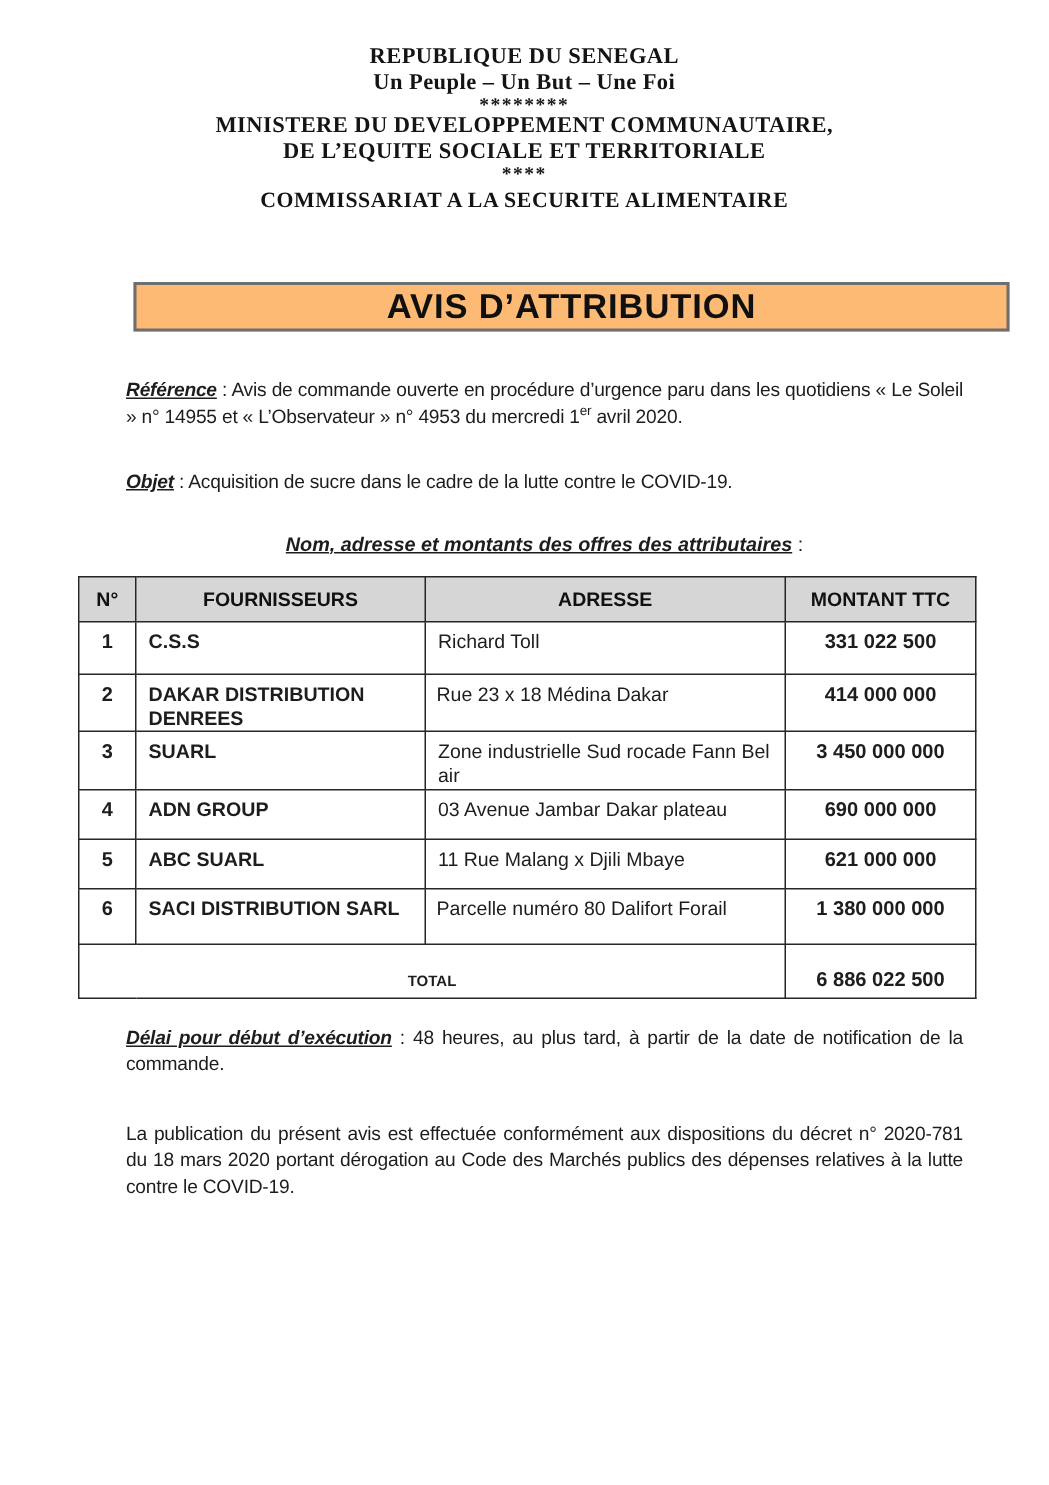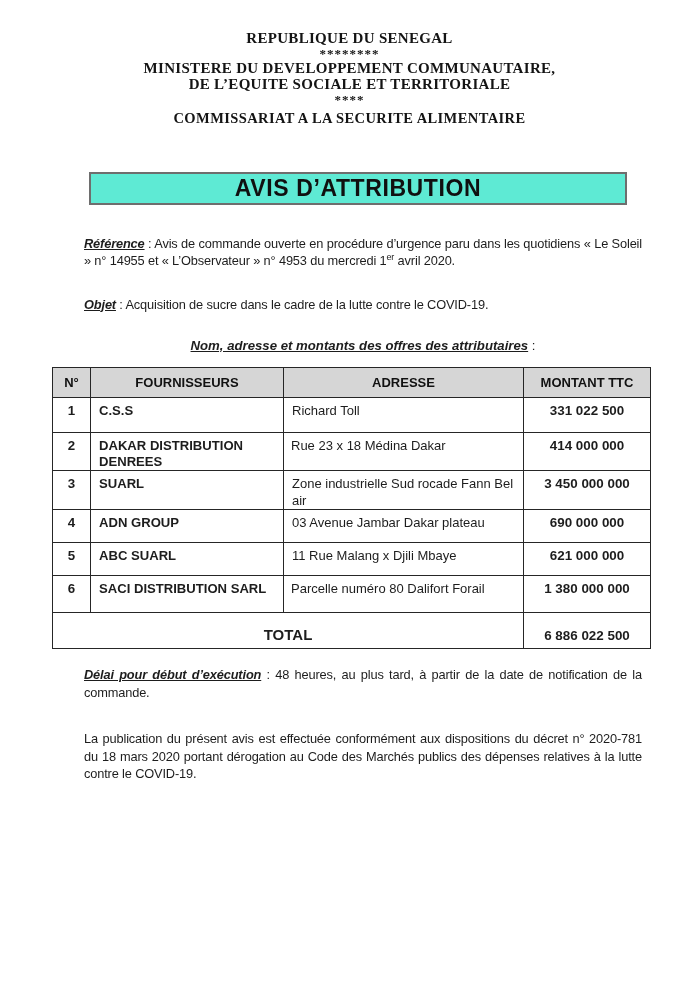--- a/index.html
+++ b/index.html
@@ -20,23 +20,23 @@
     font-weight: bold;
     color: #141414;
   }
   .h-line   { font-size: 15px; line-height: 16.5px; letter-spacing: 0.3px; }
   .h-stars  { font-size: 13px; line-height: 13px; letter-spacing: 1px; }
   .h-commissariat { font-size: 14.5px; line-height: 16px; margin-top: 4px; letter-spacing: 0.4px; }
   
   .title-box {
     box-sizing: border-box;
     margin: 46px 0 0 89px;
-    width: 538px;
+    width: 584px;
     height: 33px;
-    background: #5eead4;
+    background: #fdba74;
     border: 2px solid #6e6e6e;
     display: flex;
     align-items: center;
     justify-content: center;
   }
   .title-text {
     font-size: 23px;
     font-weight: bold;
     letter-spacing: 0.6px;
     color: #101010;
@@ -102,29 +102,30 @@
   .c-addr { text-align: left; padding: 5px 8px 0 8px; line-height: 16.5px; }
   .c-addr.left { text-align: left; padding-left: 7px; }
   .c-mont { text-align: center; font-weight: bold; font-size: 13.4px; padding: 5px 2px 0 2px; white-space: nowrap; }
   .row-1 { height: 35px; }
   .row-2 { height: 30px; }
   .row-3 { height: 33px; }
   .row-4 { height: 33px; }
   .row-5 { height: 33px; }
   .row-6 { height: 37px; }
   .total-row td { height: 36px; vertical-align: bottom; padding-bottom: 5px; }
-  .total-label  { text-align: center; font-weight: bold; font-size: 15px; }
+  .total-label  { text-align: center; font-weight: bold; font-size: 10px; }
 </style>
 </head>
 <body>
 
 <div class="page">
 
   <div class="doc-header">
     <div class="h-line">REPUBLIQUE DU SENEGAL</div>
+    <div class="h-line">Un Peuple – Un But – Une Foi</div>
     <div class="h-stars">********</div>
     <div class="h-line">MINISTERE DU DEVELOPPEMENT COMMUNAUTAIRE,</div>
     <div class="h-line">DE L’EQUITE SOCIALE ET TERRITORIALE</div>
     <div class="h-stars">****</div>
     <div class="h-line h-commissariat">COMMISSARIAT A LA SECURITE ALIMENTAIRE</div>
   </div>
 
   <div class="title-box">
     <span class="title-text">AVIS D’ATTRIBUTION</span>
   </div>

